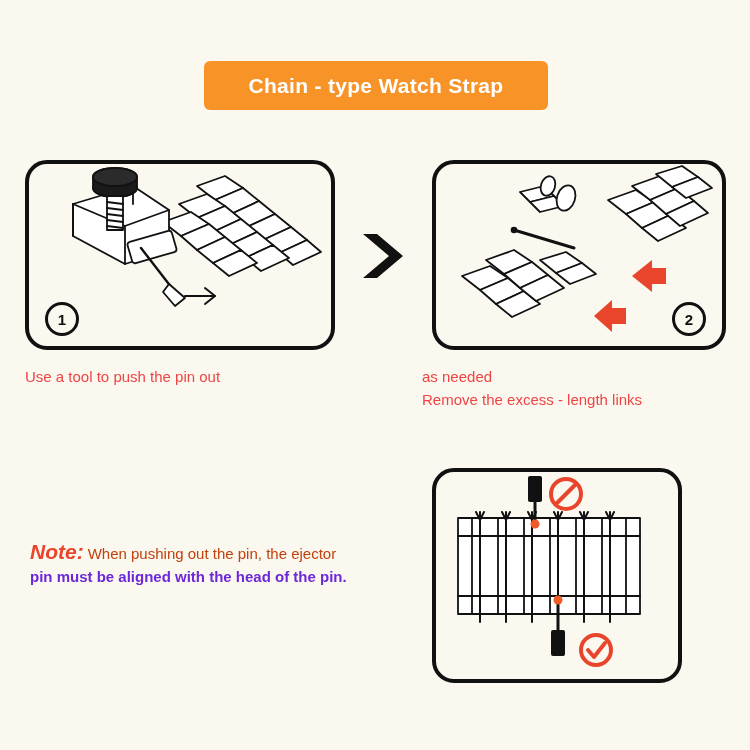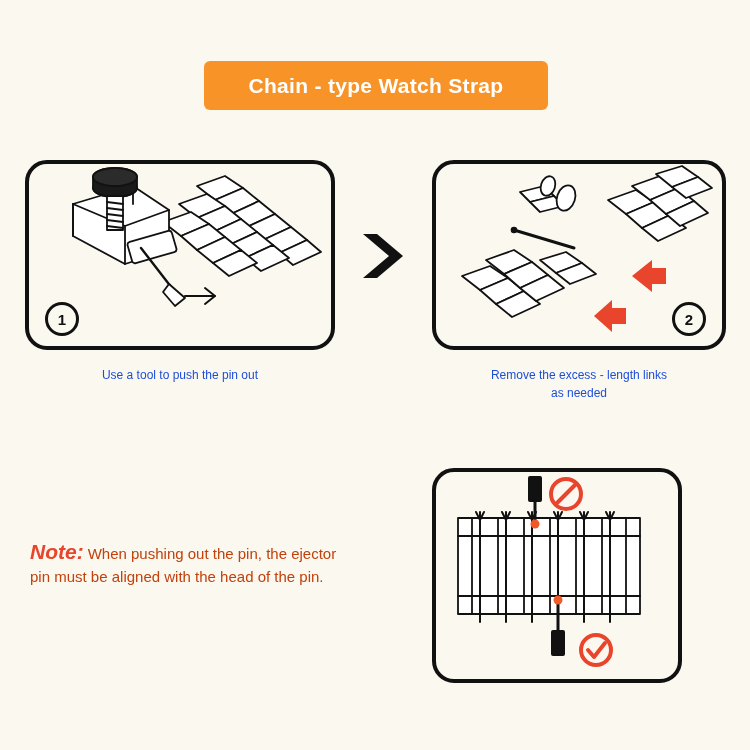--- a/index.html
+++ b/index.html
@@ -65,23 +65,23 @@
     font-size: 15px;
     font-weight: bold;
     color: #111;
     background: #fbf8f0;
   }
   #badge-1 { left: 16px;  bottom: 10px; }
   #badge-2 { right: 16px; bottom: 10px; }
 
   .caption {
     position: absolute;
-    text-align: center;
-    font-size: 12px;
-    color: #1d4ed8;
+    text-align: left;
+    font-size: 15px;
+    color: #ef4444;
     line-height: 1.5;
   }
   #caption-1 { left: 25px;  top: 366px; width: 310px; }
   #caption-2 { left: 422px; top: 366px; width: 314px; }
 
   
   .arrow-chevron {
     position: absolute;
     left: 355px;
     top: 228px;
@@ -102,23 +102,24 @@
     font-weight: bold;
     margin-right: 4px;
     font-style: italic;
   }
   .note-text {
     color: #c2410c;
     font-size: 15px;
     line-height: 1.55;
   }
   .note-line {
-    color: #c2410c;
+    color: #6d28d9;
     font-size: 15px;
     line-height: 1.55;
+    font-weight: bold;
   }
 
   .svg-fill { position: absolute; left: 0; top: 0; }
 </style>
 </head>
 <body>
 
 <div class="page">
 
   <div class="title-banner">
@@ -232,22 +233,22 @@
       <g fill="#e8452c">
         <polygon points="196,112 216,96 216,104 230,104 230,120 216,120 216,128"></polygon>
         <polygon points="158,152 176,136 176,144 190,144 190,160 176,160 176,168"></polygon>
       </g>
     </svg>
 
     <div class="step-badge" id="badge-2">2</div>
   </div>
 
   <div class="caption" id="caption-2">
+    <div>as needed</div>
     <div>Remove the excess - length links</div>
-    <div>as needed</div>
   </div>
 
   <div class="note">
     <div>
       <span class="note-label">Note:</span><span class="note-text">When pushing out the pin, the ejector</span>
     </div>
     <div class="note-line">pin must be aligned with the head of the pin.</div>
   </div>
 
   <div class="panel" id="panel-3">

